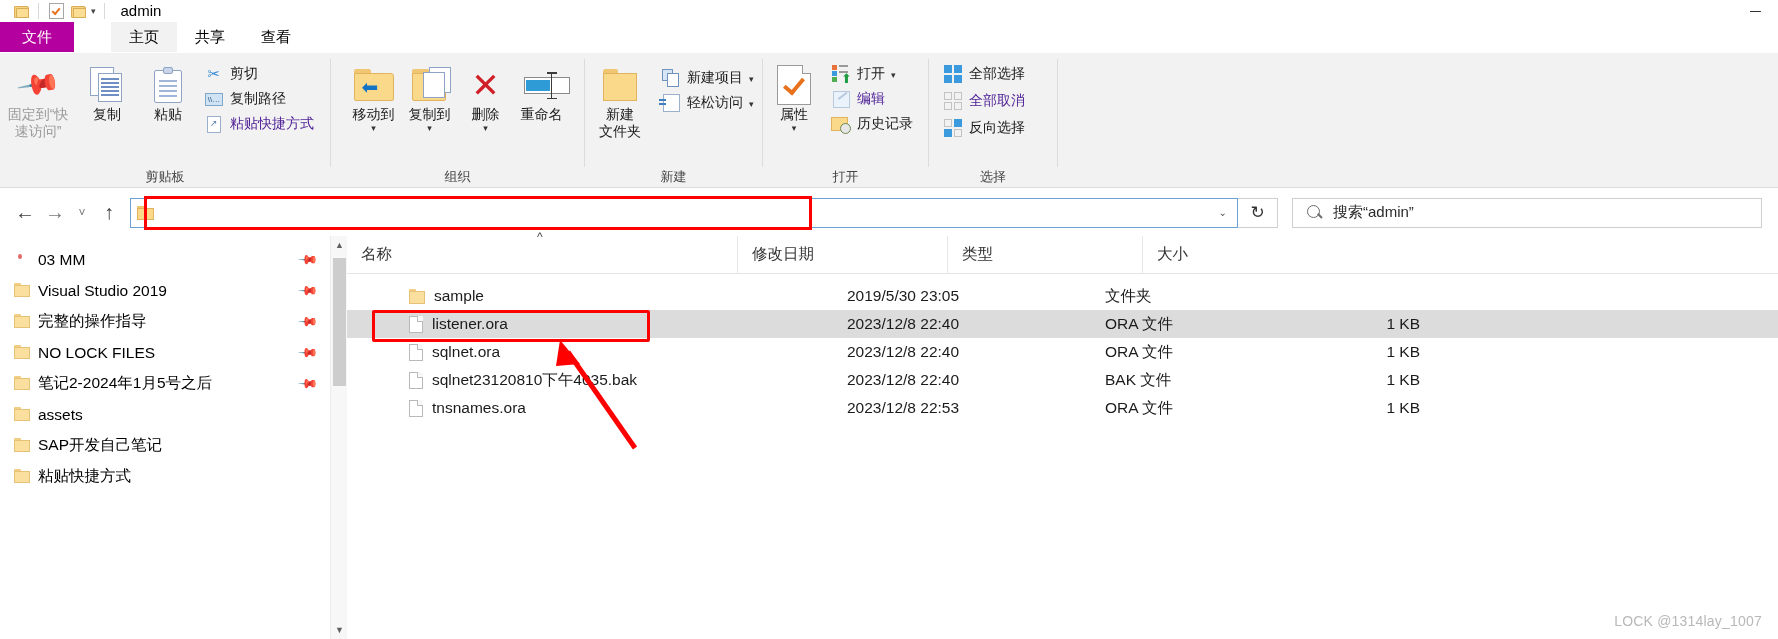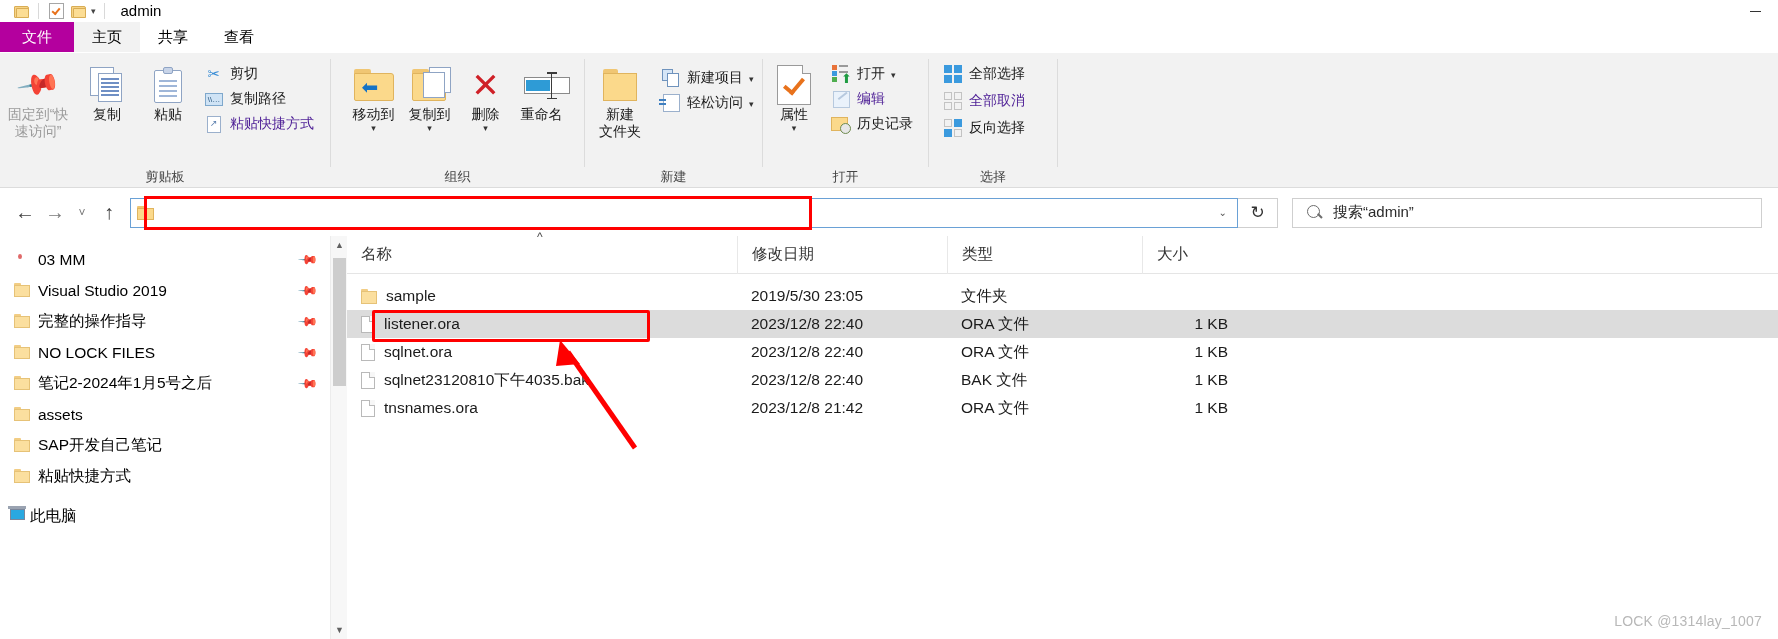--- a/index.html
+++ b/index.html
@@ -49,21 +49,21 @@
     position:absolute; left:0; top:22px; width:1778px; height:31px;
     background:#ffffff; display:flex; align-items:stretch;
     border-bottom:1px solid #ffffff;
   }
   .tab {
     display:flex; align-items:center; justify-content:center;
     font-size:15px; color:#000; padding:0 18px; height:30px;
     background:#fff;
   }
   .tab.file { background:#b4009e; color:#fff; min-width:74px; }
-  .tab.active { background:#f2f2f2; }
+  .tab.active { background:#f2f2f2;margin-left:37px; }
 
   
   .ribbon {
     position:absolute; left:0; top:53px; width:1778px; height:135px;
     background:#f2f2f2; border-bottom:1px solid #dcdcdc;
     display:flex; align-items:stretch;
   }
   .rgroup { display:flex; flex-direction:column; position:relative; height:135px; }
   .rgroup .body { display:flex; align-items:flex-start; flex:1; padding-top:8px; }
   .rgroup .glabel {
@@ -214,21 +214,21 @@
   .colhead .c { position:relative; height:38px; display:flex; align-items:center; padding-left:14px; }
   .colhead .c + .c { border-left:1px solid #e8e8e8; }
   .col-name { width:390px; }
   .col-date { width:210px; }
   .col-type { width:195px; }
   .col-size { width:100px; }
   .sortmark { position:absolute; left:190px; top:-6px; font-size:12px; color:#4a4a4a; }
 
   .row { height:28px; display:flex; align-items:center; font-size:15.5px; color:#1b1b1b; }
   .row.sel { background:#dcdcdc; }
-  .cell { padding-left:14px; display:flex; align-items:center; gap:9px; white-space:nowrap; }
+  .cell { padding-left:14px; display:flex; align-items:center; gap:9px; white-space:nowrap;margin-left:48px; }
   .cell.name { width:390px; }
   .cell.date { width:210px; }
   .cell.type { width:195px; }
   .cell.size { width:100px; justify-content:flex-end; padding-right:14px; }
   .fileic { width:14px; height:17px; background:#fff; border:1px solid #b9b9b9; position:relative; flex:0 0 14px; }
   .fileic:after { content:""; position:absolute; right:-1px; top:-1px; width:5px; height:5px; background:#f7f7f7; border-left:1px solid #b9b9b9; border-bottom:1px solid #b9b9b9; }
   .folderic { position:relative; width:16px; height:15px; flex:0 0 16px; }
   .folderic .t { position:absolute; left:0; top:0; width:7px; height:3px; background:#f2cd84; border-radius:1px 1px 0 0; }
   .folderic .b { position:absolute; left:0; top:2px; width:16px; height:13px; background:#fbdf9f; border:1px solid #e6c277; }
 
@@ -573,24 +573,20 @@
         <span class="nav-label">assets</span>
       </div>
       <div class="nav-item">
         <span class="nic"><span class="nfold"><i class="t"></i><i class="b"></i></span></span>
         <span class="nav-label">SAP开发自己笔记</span>
       </div>
       <div class="nav-item">
         <span class="nic"><span class="nfold"><i class="t"></i><i class="b"></i></span></span>
         <span class="nav-label">粘贴快捷方式</span>
       </div>
-      <div class="nav-item" style="margin-top:9px; padding-left:30px;">
-        <span class="nic" style="left:8px;"><span class="pc-ic"><i class="scr"></i><i class="base"></i></span></span>
-        <span class="nav-label">此电脑</span>
-      </div>
     </div>
 
     <div class="vscroll">
       <div class="up">▲</div>
       <div class="thumb"></div>
       <div class="dn">▼</div>
     </div>
 
     <div class="filepane">
       <div class="colhead">
@@ -645,21 +641,21 @@
           <div class="cell date">2023/12/8 22:40</div>
           <div class="cell type">BAK 文件</div>
           <div class="cell size">1 KB</div>
         </div>
 
         <div class="row">
           <div class="cell name">
             <span class="fileic"></span>
             <span>tnsnames.ora</span>
           </div>
-          <div class="cell date">2023/12/8 21:42</div>
+          <div class="cell date">2023/12/8 22:53</div>
           <div class="cell type">ORA 文件</div>
           <div class="cell size">1 KB</div>
         </div>
       </div>
     </div>
   </div>
 
   <div class="redrect" style="left:372px; top:310px; width:278px; height:32px; border-radius:2px;"></div>
 
   <svg class="arrow-ann" style="left:540px; top:330px;" width="120" height="130" viewBox="0 0 120 130">

